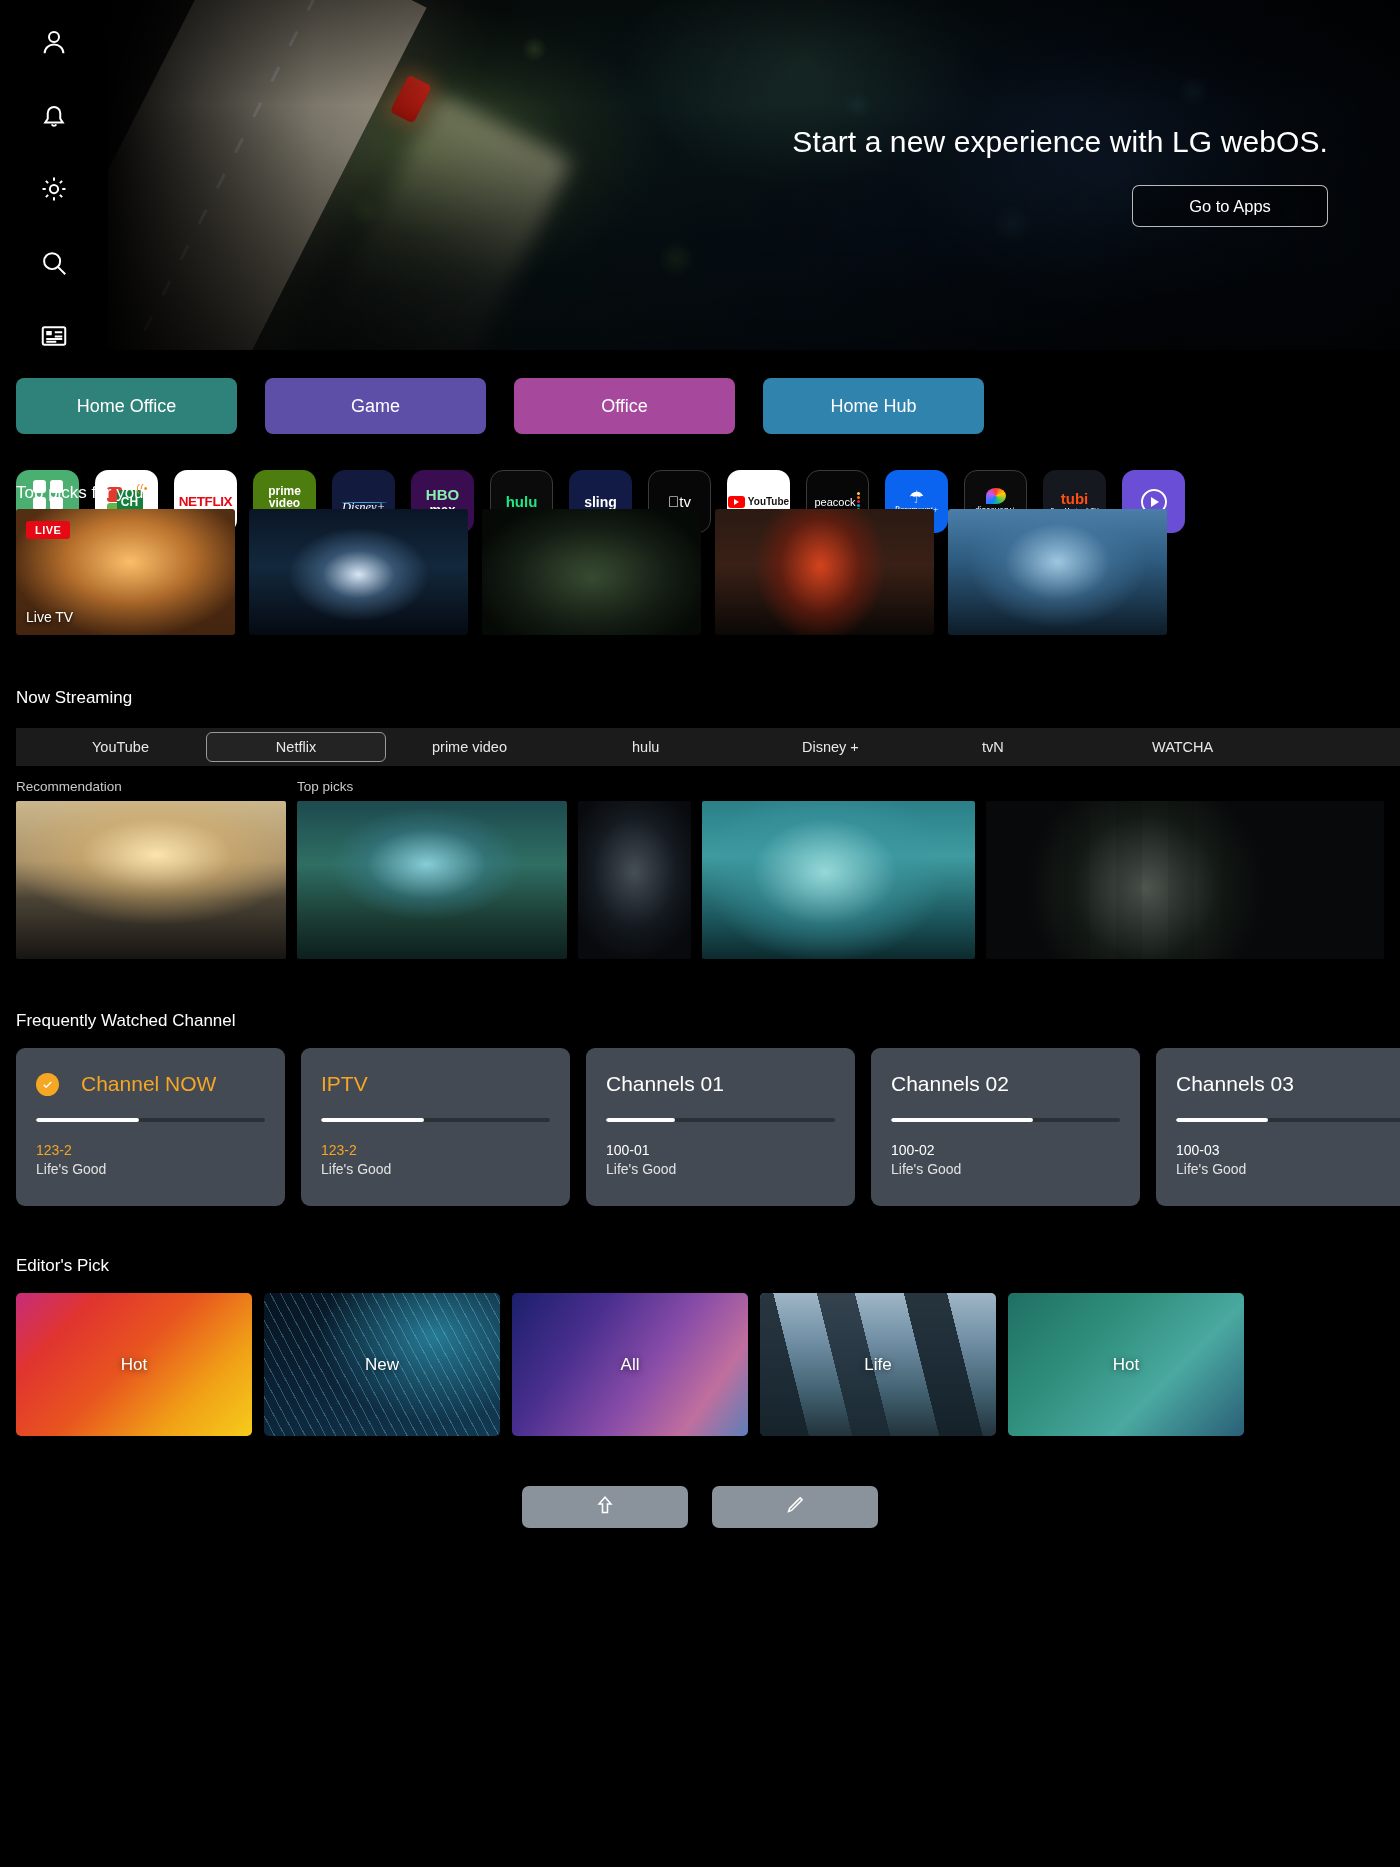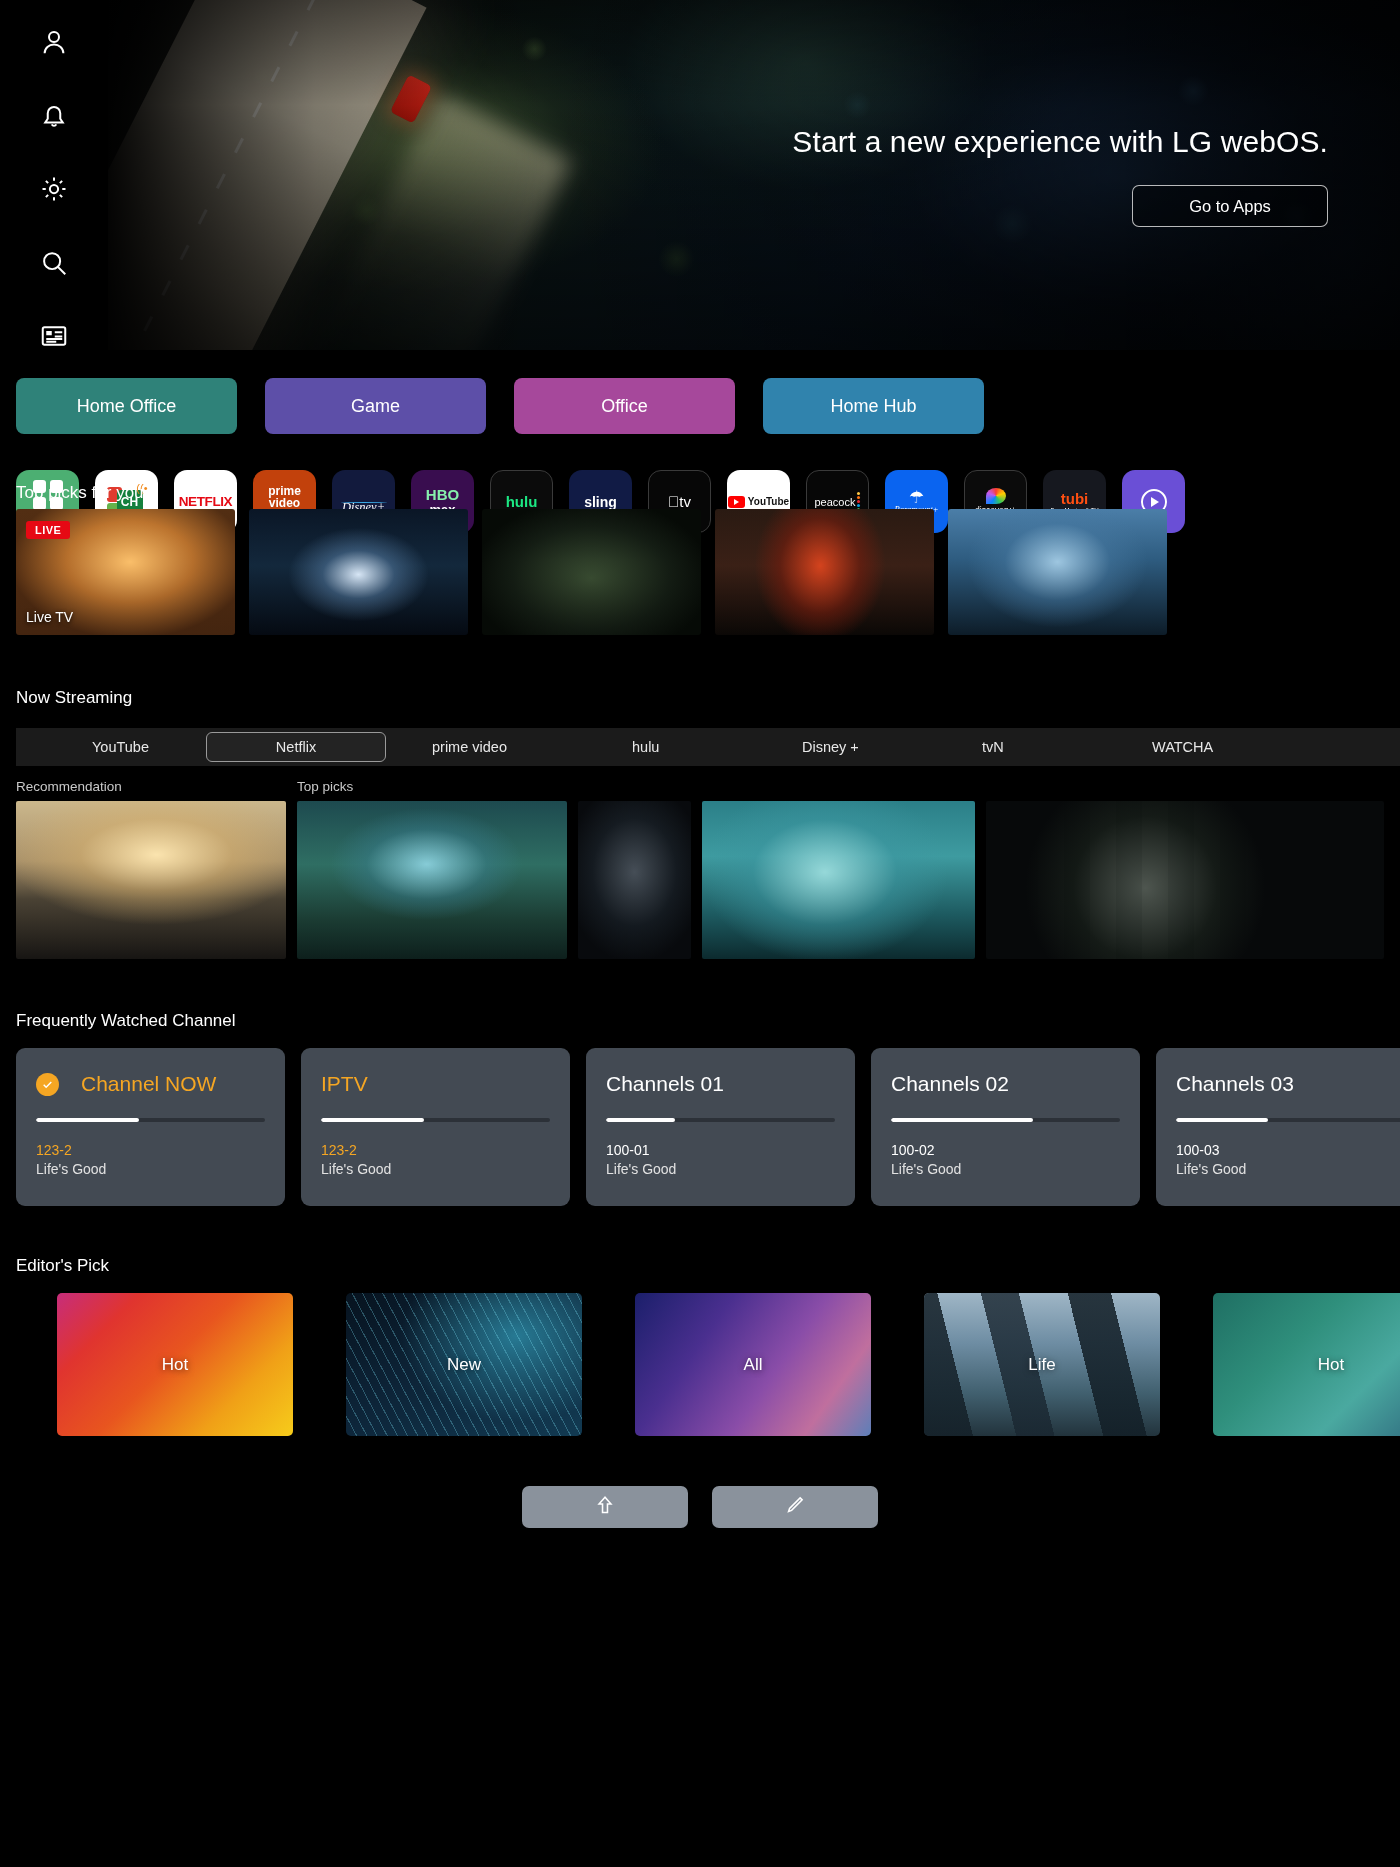--- a/index.html
+++ b/index.html
@@ -150,21 +150,21 @@
   .chbar { margin-top:22px; height:4px; background:#2c3138; border-radius:2px; overflow:hidden; }
   .chbar-fill { height:100%; background:#fff; border-radius:2px; }
   .chnum { margin-top:20px; font-size:14px; }
   .chsub { margin-top:3px; font-size:14px; color:#e2e2e2; }
 
   
   .eprow { position:absolute; left:16px; top:1293px; display:flex; gap:12px; }
   .epcard {
     width: 236px; height: 143px; border-radius:5px; position:relative;
     display:flex; align-items:center; justify-content:center; overflow:hidden;
-    cursor:pointer; flex:0 0 auto;margin-left:41px;
+    cursor:pointer; flex:0 0 auto;
   }
   .epcard span { font-size:17px; color:#fff; position:relative; z-index:2; text-shadow:0 1px 6px rgba(0,0,0,.6); }
 
   
   .botbar { position:absolute; left:0; top:1486px; width:1400px; display:flex; justify-content:center; gap:24px; }
   .botbtn {
     width:166px; height:42px; background:#8a929c; border-radius:7px;
     display:flex; align-items:center; justify-content:center; cursor:pointer;
   }
   .botbtn svg { width:22px; height:24px; stroke:#fff; fill:none; stroke-width:1.7; }
@@ -262,21 +262,21 @@
         <div style="position:relative;width:40px;height:36px">
           <div style="position:absolute;left:0;top:3px;width:15px;height:15px;background:#e03b2f;border-radius:3px"></div>
           <div style="position:absolute;left:0;top:19px;width:15px;height:14px;background:#64b34b;border-radius:3px"></div>
           <div style="position:absolute;left:10px;top:6px;width:26px;height:25px;background:#15803d;border-radius:4px;color:#fff;font-size:12px;font-weight:700;display:flex;align-items:center;justify-content:center">CH</div>
           <div style="position:absolute;right:-1px;top:-2px;color:#f08a1e;font-size:11px">((•</div>
         </div>
       </div>
       <div class="app" style="background: rgb(255, 255, 255);">
         <div style="color:#e50914;font-size:13.5px;font-weight:800;letter-spacing:-.4px">NETFLIX</div>
       </div>
-      <div class="app" style="background: #c2410c;">
+      <div class="app" style="background: #4d7c0f;">
         <div style="text-align:center;line-height:1.02">
           <div style="color:#fff;font-size:12px;font-weight:700">prime</div>
           <div style="color:#fff;font-size:12px;font-weight:700">video</div>
           <div style="color:#fff;font-size:10px;margin-top:-1px">⌣</div>
         </div>
       </div>
       <div class="app" style="background: rgb(18, 26, 61);">
         <div style="text-align:center">
           <div style="color:#fff;font-size:12.5px;font-style:italic;font-family:'Liberation Serif',serif">Disney+</div>
           <div style="height:2px;margin-top:-13px;border-top:1.4px solid #3aa9e6;border-radius:50%;width:46px"></div>

